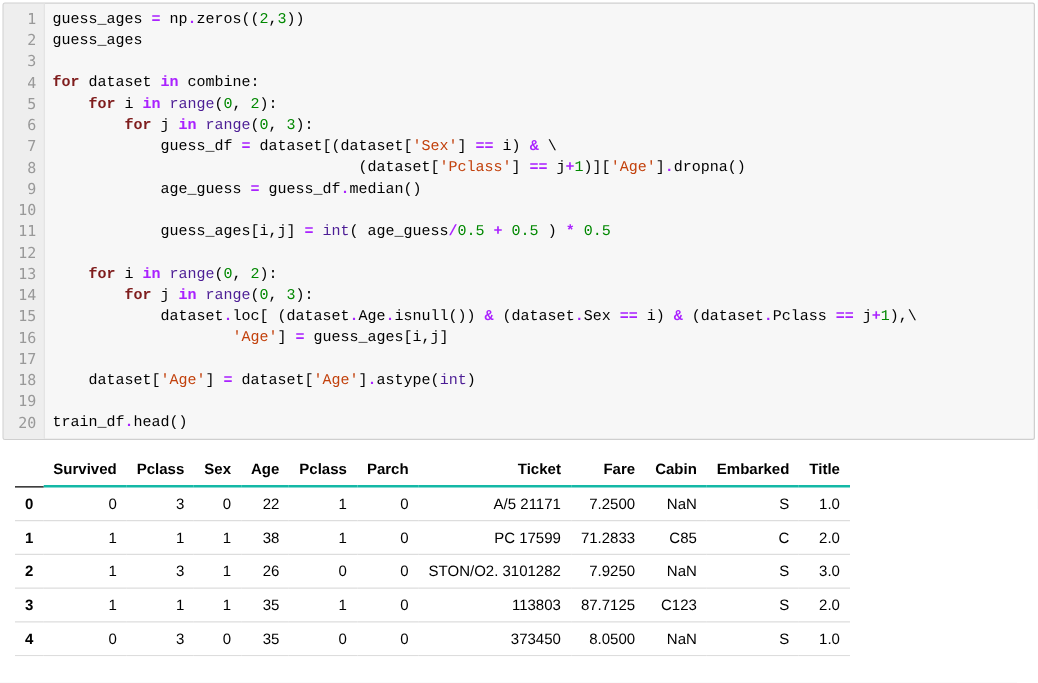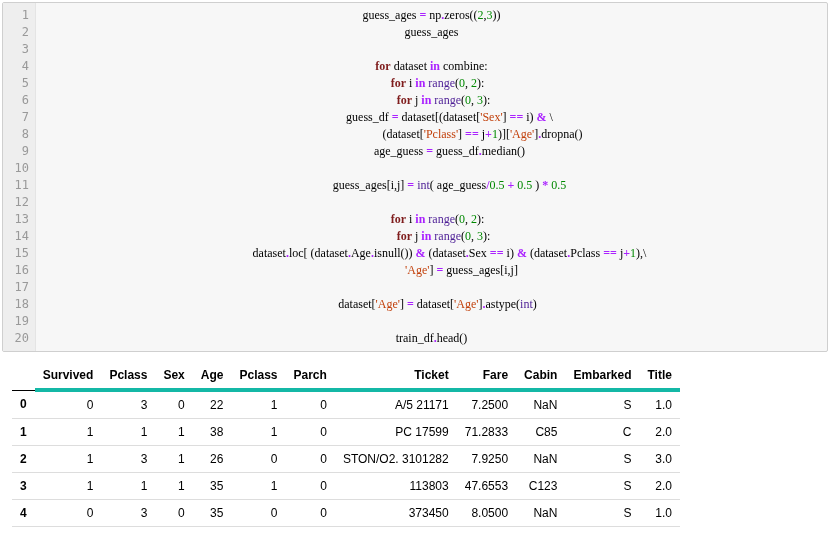--- a/index.html
+++ b/index.html
@@ -24,28 +24,27 @@
     font-size: 12px;
     line-height: 17px;
     text-align: right;
     padding: 4px 6px 4px 2px;
     user-select: none;
     border-right: 1px solid #e4e4e4;
     min-width: 24px;
   }
   .gutter div { height: 17px; }
   .code {
-    font-family: Liberation Serif, serif;
+    font-family: Liberation Mono, monospace;
     font-size: 12px;
     line-height: 17px;
     padding: 4px 6px;
     white-space: pre;
     overflow-x: auto;
     flex: 1;
-    text-align: center;
   }
   .code .row { height: 17px; }
   .kw   { color: #7f1d1d; font-weight: bold; }
   .op   { color: #aa22ff; font-weight: bold; }
   .num  { color: #008800; }
   .str  { color: #c2410c; }
   .builtin { color: #4c1d95; }
   .name { color: #000; }
 
   .output {
@@ -58,21 +57,21 @@
     font-size: 12px;
   }
   table.df th, table.df td {
     padding: 6px 8px;
     text-align: right;
     border: none;
     white-space: nowrap;
   }
   table.df thead th {
     font-weight: bold;
-    border-bottom: 4px solid #14b8a6;
+    border-bottom: 2px solid #14b8a6;
   }
   table.df tbody th {
     font-weight: bold;
     text-align: right;
   }
   table.df thead th:first-child { border-bottom: 1px solid #000; }
   table.df tbody tr { border-bottom: 1px solid #ddd; }
   table.df thead tr th:first-child { text-align:left; }
 </style>
 </head>
@@ -167,21 +166,21 @@
         </tr>
         <tr>
           <th>3</th>
           <td>1</td>
           <td>1</td>
           <td>1</td>
           <td>35</td>
           <td>1</td>
           <td>0</td>
           <td>113803</td>
-          <td>47.6553</td>
+          <td>87.7125</td>
           <td>C123</td>
           <td>S</td>
           <td>2.0</td>
         </tr>
         <tr>
           <th>4</th>
           <td>0</td>
           <td>3</td>
           <td>0</td>
           <td>35</td>

